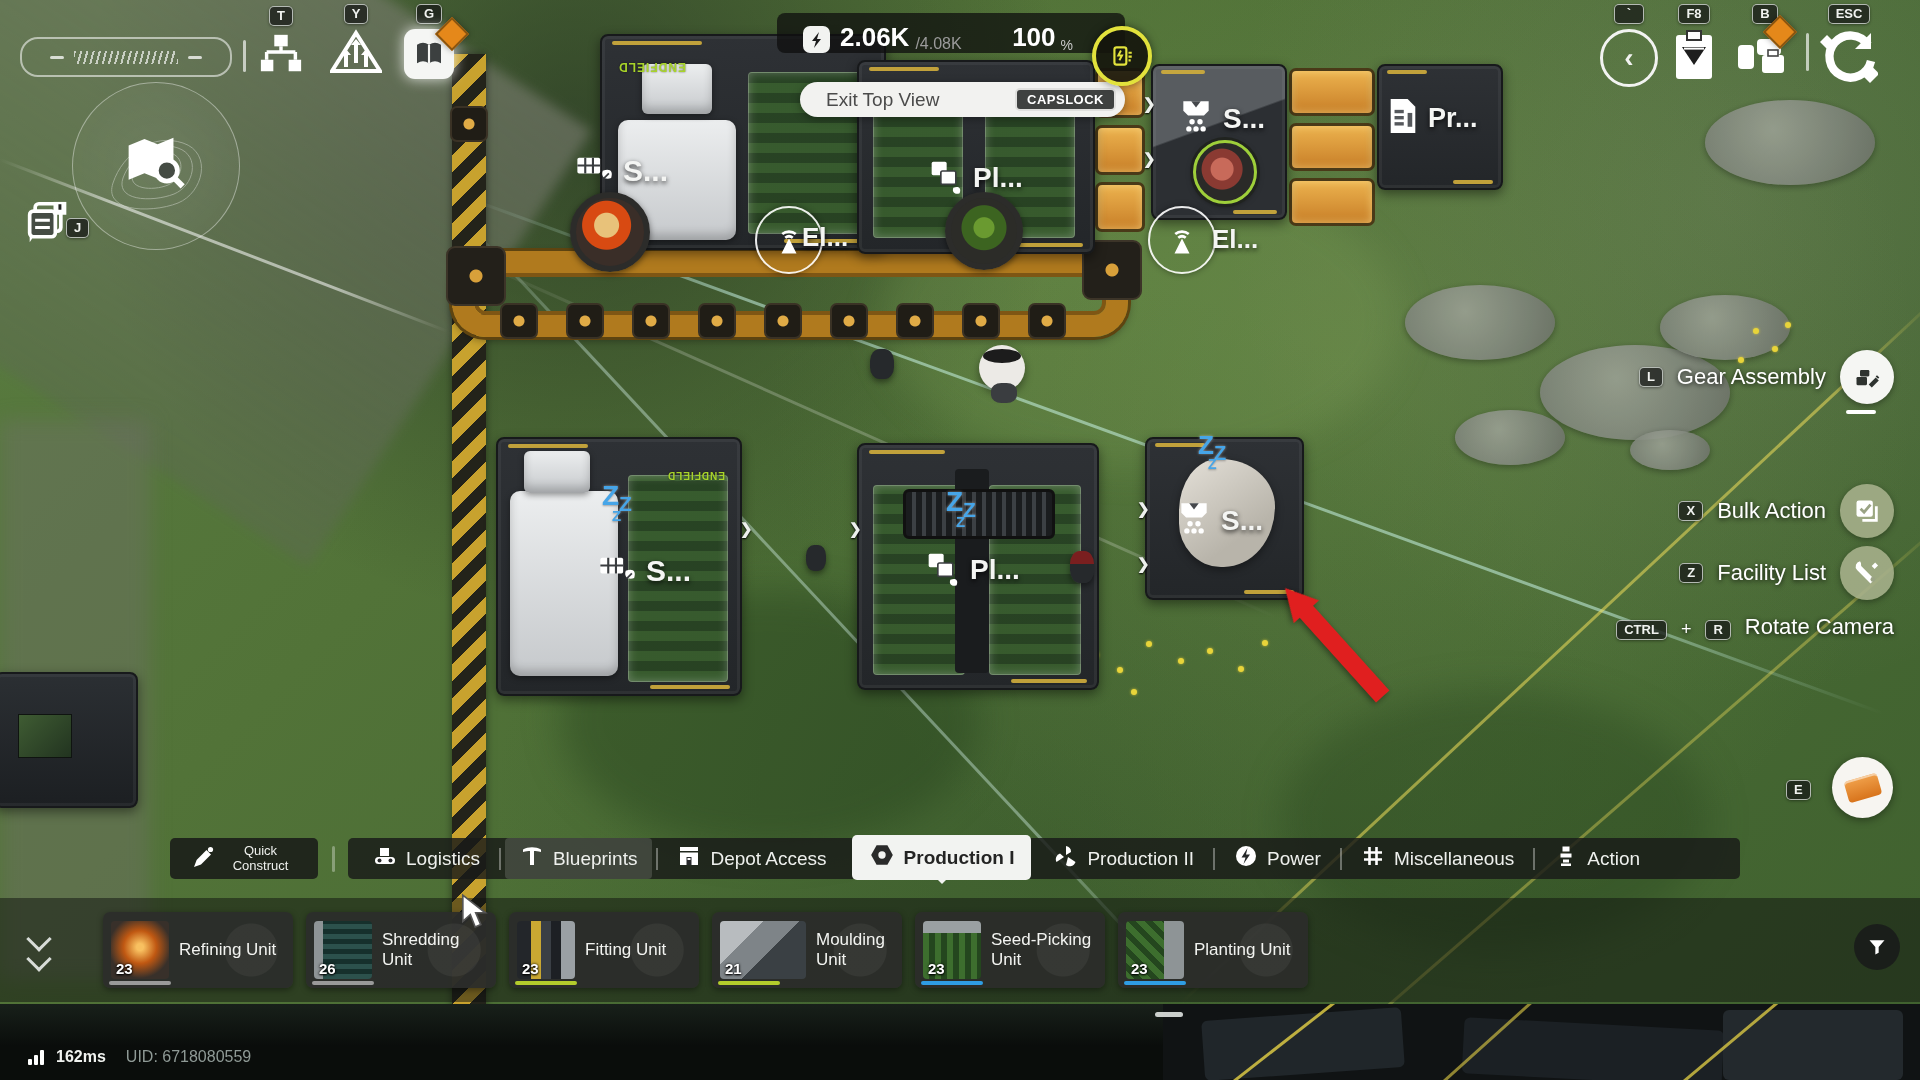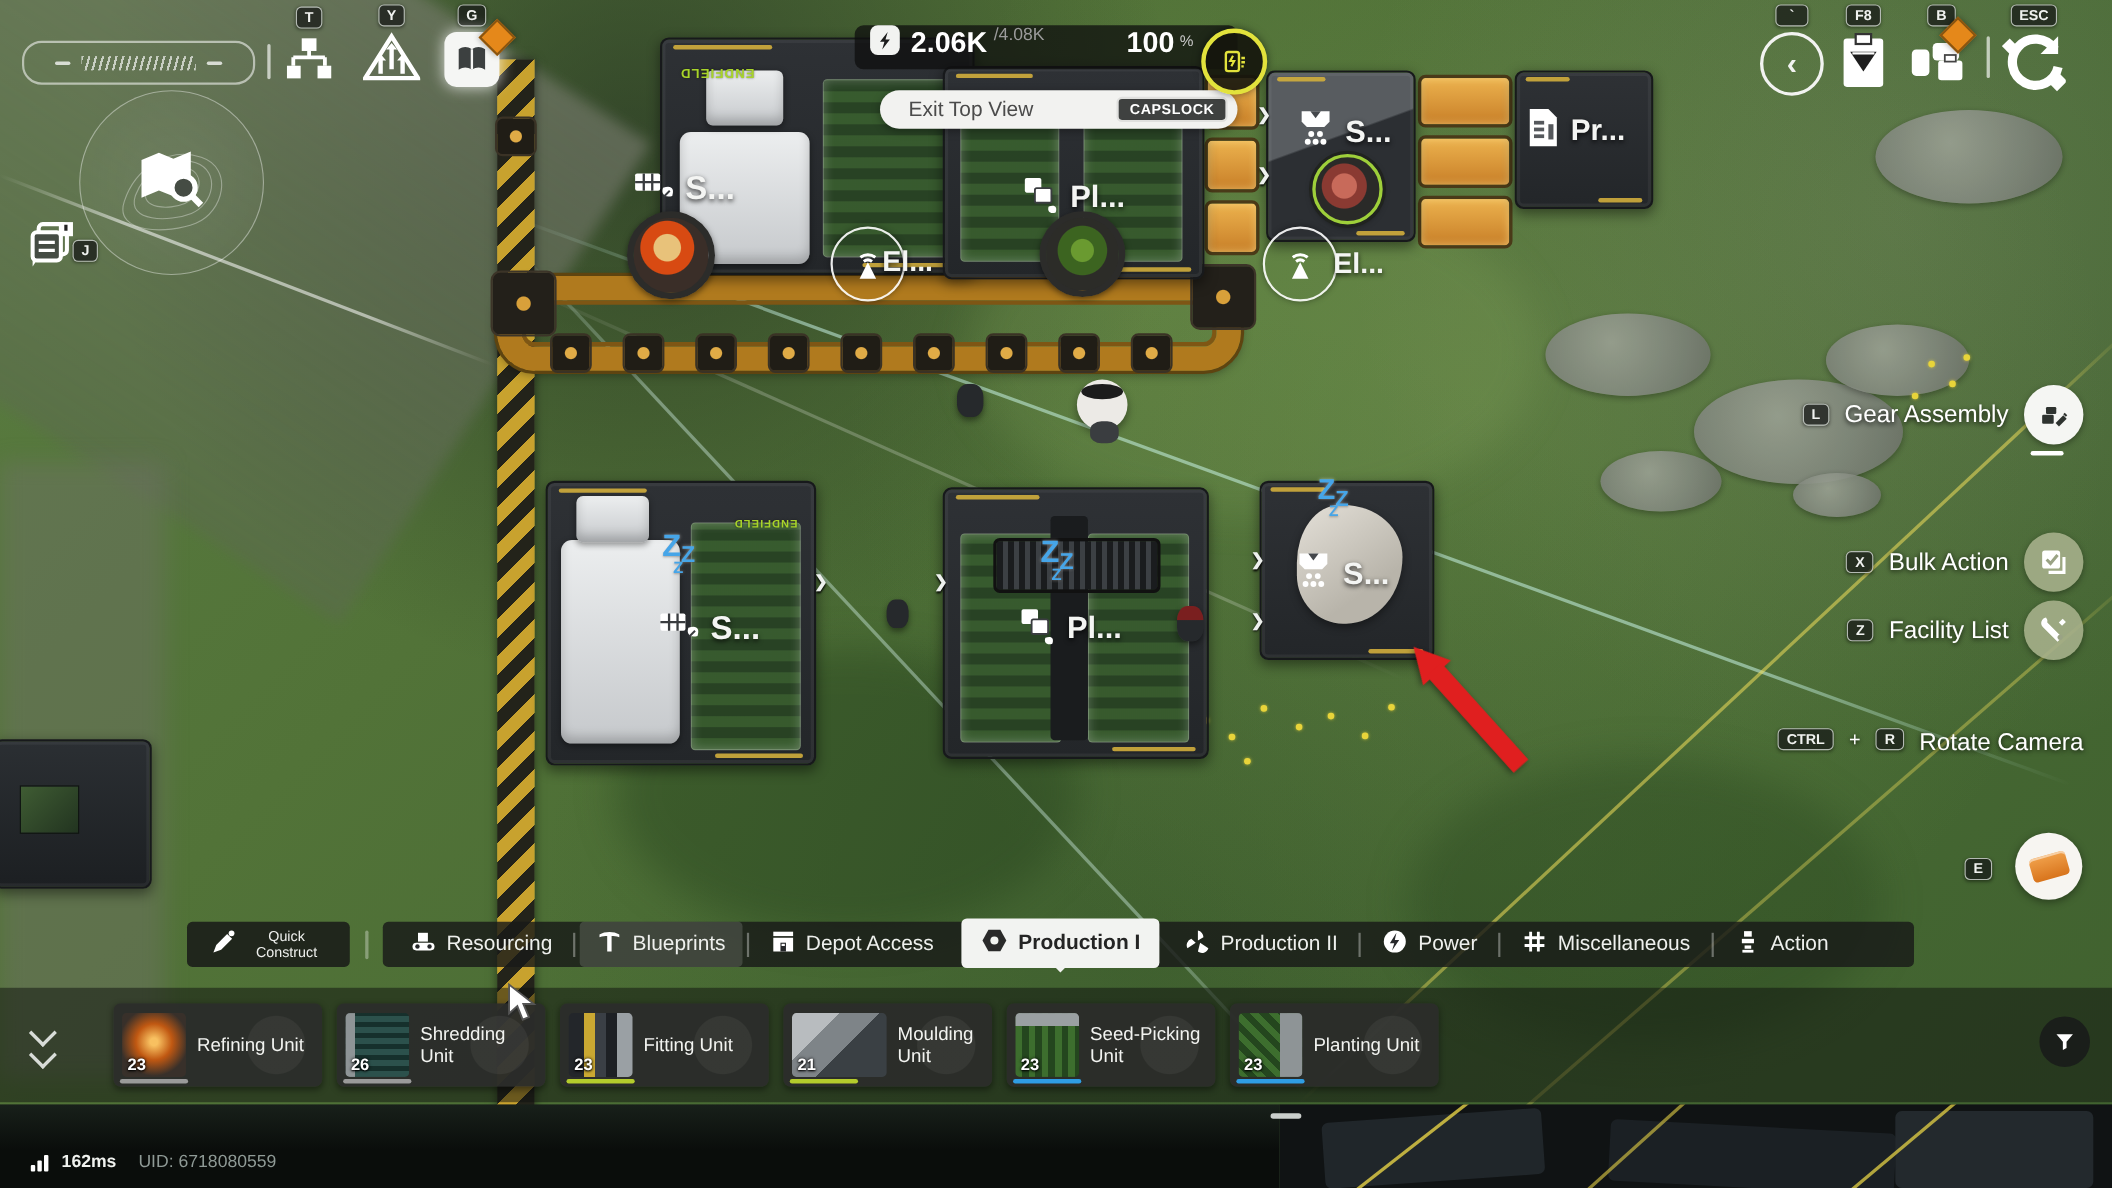--- a/index.html
+++ b/index.html
@@ -62,22 +62,22 @@
   .arrow .head{position:absolute;left:0;top:-17px;width:0;height:0;border-top:17px solid transparent;
     border-bottom:17px solid transparent;border-right:32px solid #e01f1f;}
   .arrow .shaft{position:absolute;left:28px;top:-9px;width:118px;height:18px;background:#e01f1f;}
   
   .sliderpill{position:absolute;left:20px;top:37px;width:208px;height:36px;border:2px solid rgba(255,255,255,.55);
     border-radius:18px;display:flex;align-items:center;justify-content:center;gap:10px;z-index:10;}
   .dash{width:14px;height:3px;background:rgba(255,255,255,.75);border-radius:2px;}
   .hatch{width:104px;height:13px;background:repeating-linear-gradient(105deg,rgba(255,255,255,.65) 0 2px,transparent 2px 6px);}
   .minimap{position:absolute;left:72px;top:82px;width:166px;height:166px;border-radius:50%;
     border:1.5px solid rgba(255,255,255,.4);background:radial-gradient(circle,rgba(255,255,255,.08),rgba(255,255,255,.02));z-index:10;}
-  .powerbar{position:absolute;left:777px;top:23px;width:348px;height:40px;background:rgba(14,14,14,.74);
-    border-radius:8px;display:flex;align-items:flex-start;padding:0 14px;box-sizing:border-box;z-index:10;color:#fff;}
+  .powerbar{position:absolute;left:777px;top:13px;width:348px;height:40px;background:rgba(14,14,14,.74);
+    border-radius:8px;display:flex;align-items:flex-end;padding:0 26px;box-sizing:border-box;z-index:10;color:#fff;}
   .boltbox{width:27px;height:27px;background:#f2f3f1;border-radius:7px;display:flex;align-items:center;justify-content:center;margin-right:10px;}
   .battcirc{position:absolute;left:1092px;top:26px;width:52px;height:52px;border-radius:50%;background:rgba(20,20,12,.9);
     border:4px solid #e2e23c;display:flex;align-items:center;justify-content:center;z-index:11;box-shadow:0 0 8px rgba(0,0,0,.5);}
   .exitpill{position:absolute;left:800px;top:82px;width:325px;height:35px;background:#f2f2f0;border-radius:18px;
     display:flex;align-items:center;justify-content:space-between;padding:0 9px 0 26px;box-sizing:border-box;z-index:10;
     box-shadow:0 2px 8px rgba(0,0,0,.35);}
   .exitpill .etxt{color:#4b4b4b;font-size:19px;}
   .capslock{background:#3f4140;border:2px solid #e0e0de;border-radius:5px;color:#fff;font-size:13px;font-weight:bold;
     padding:2px 10px;letter-spacing:.5px;}
   .iconwrap{position:absolute;z-index:10;display:flex;flex-direction:column;align-items:center;gap:5px;}
@@ -537,21 +537,21 @@
     <span class="key">Z</span>
     <span class="rmlabel">Facility List</span>
     <span class="rmcirc">
         <svg width="28" height="28" viewBox="0 0 24 24">
           <path d="M6 2a4.5 4.5 0 0 0-2.5 7.5L15 21l3.5-3.5L7 6a4.5 4.5 0 0 0-1-4z" fill="#fff"></path>
           <path d="M16 6l3-3 2.5 2.5-3 3z" fill="#fff"></path>
           <circle cx="17" cy="17.5" r="2" fill="#9aa385"></circle>
         </svg>
       </span>
   </div>
-  <div class="rmrow" style="top:614px;align-items:flex-start;margin-top:48px;">
+  <div class="rmrow" style="top:614px;align-items:flex-end;">
     <span class="key">CTRL</span>
     <span style="color:#fff;font-size:18px;" class="shadowtext">+</span>
     <span class="key">R</span>
     <span class="rmlabel">Rotate Camera</span>
   </div>
 
   <span class="key abs" style="left:1786px;top:780px;z-index:10;">E</span>
   <div class="mailcirc">
       <span class="mailcard"></span>
     </div>
@@ -566,21 +566,21 @@
   <div class="vdiv" style="left:332px;top:846px;height:26px;opacity:.5;"></div>
 
   <div class="tabbar">
     <div class="tab">
       <span><svg width="24" height="24" viewBox="0 0 24 24">
             <rect x="7" y="4" width="9" height="8" fill="#fff"></rect>
             <rect x="2" y="13" width="20" height="7" rx="3.5" fill="#fff"></rect>
             <circle cx="6.5" cy="16.5" r="2" fill="#26282a"></circle>
             <circle cx="17.5" cy="16.5" r="2" fill="#26282a"></circle>
           </svg></span>
-      <span>Resourcing</span>
+      <span>Logistics</span>
     </div>
     <span class="tdiv"></span>
     <div class="tab hover">
       <span><svg width="24" height="24" viewBox="0 0 24 24">
             <path d="M3 8V5.5C8 2.5 16 2.5 21 5.5V8c-3-.8-5-1-7-1v14h-4V7c-2 0-4 .2-7 1z" fill="#fff"></path>
           </svg></span>
       <span>Blueprints</span>
     </div>
     <span class="tdiv"></span>
     <div class="tab">

